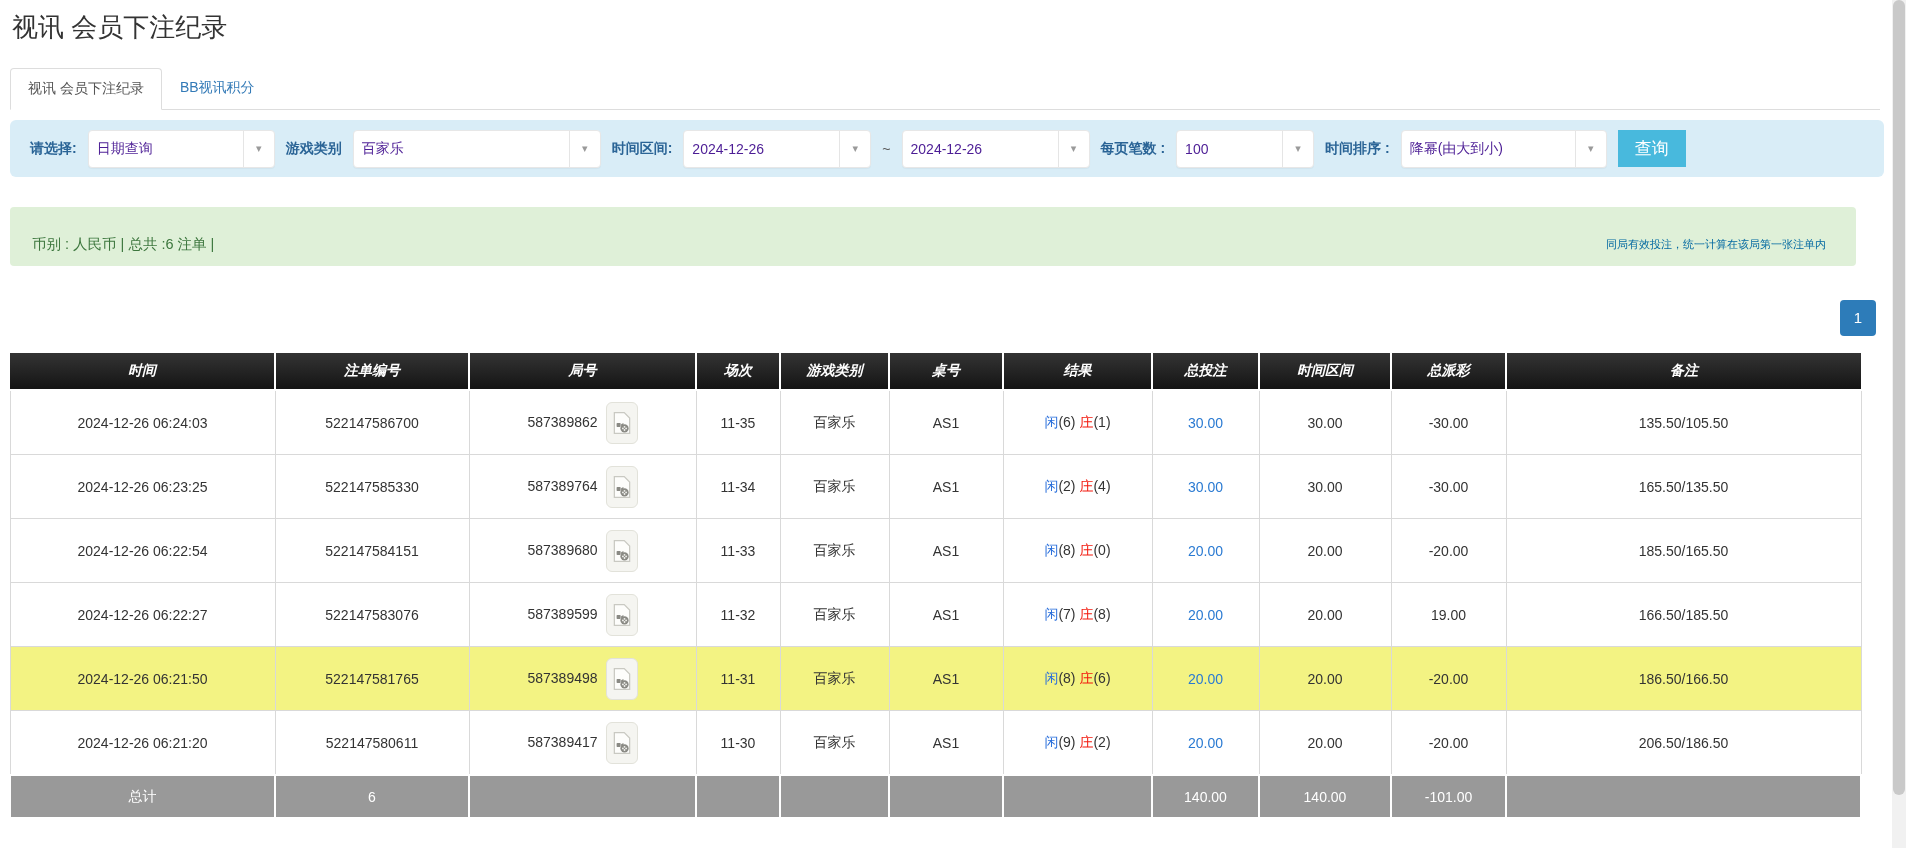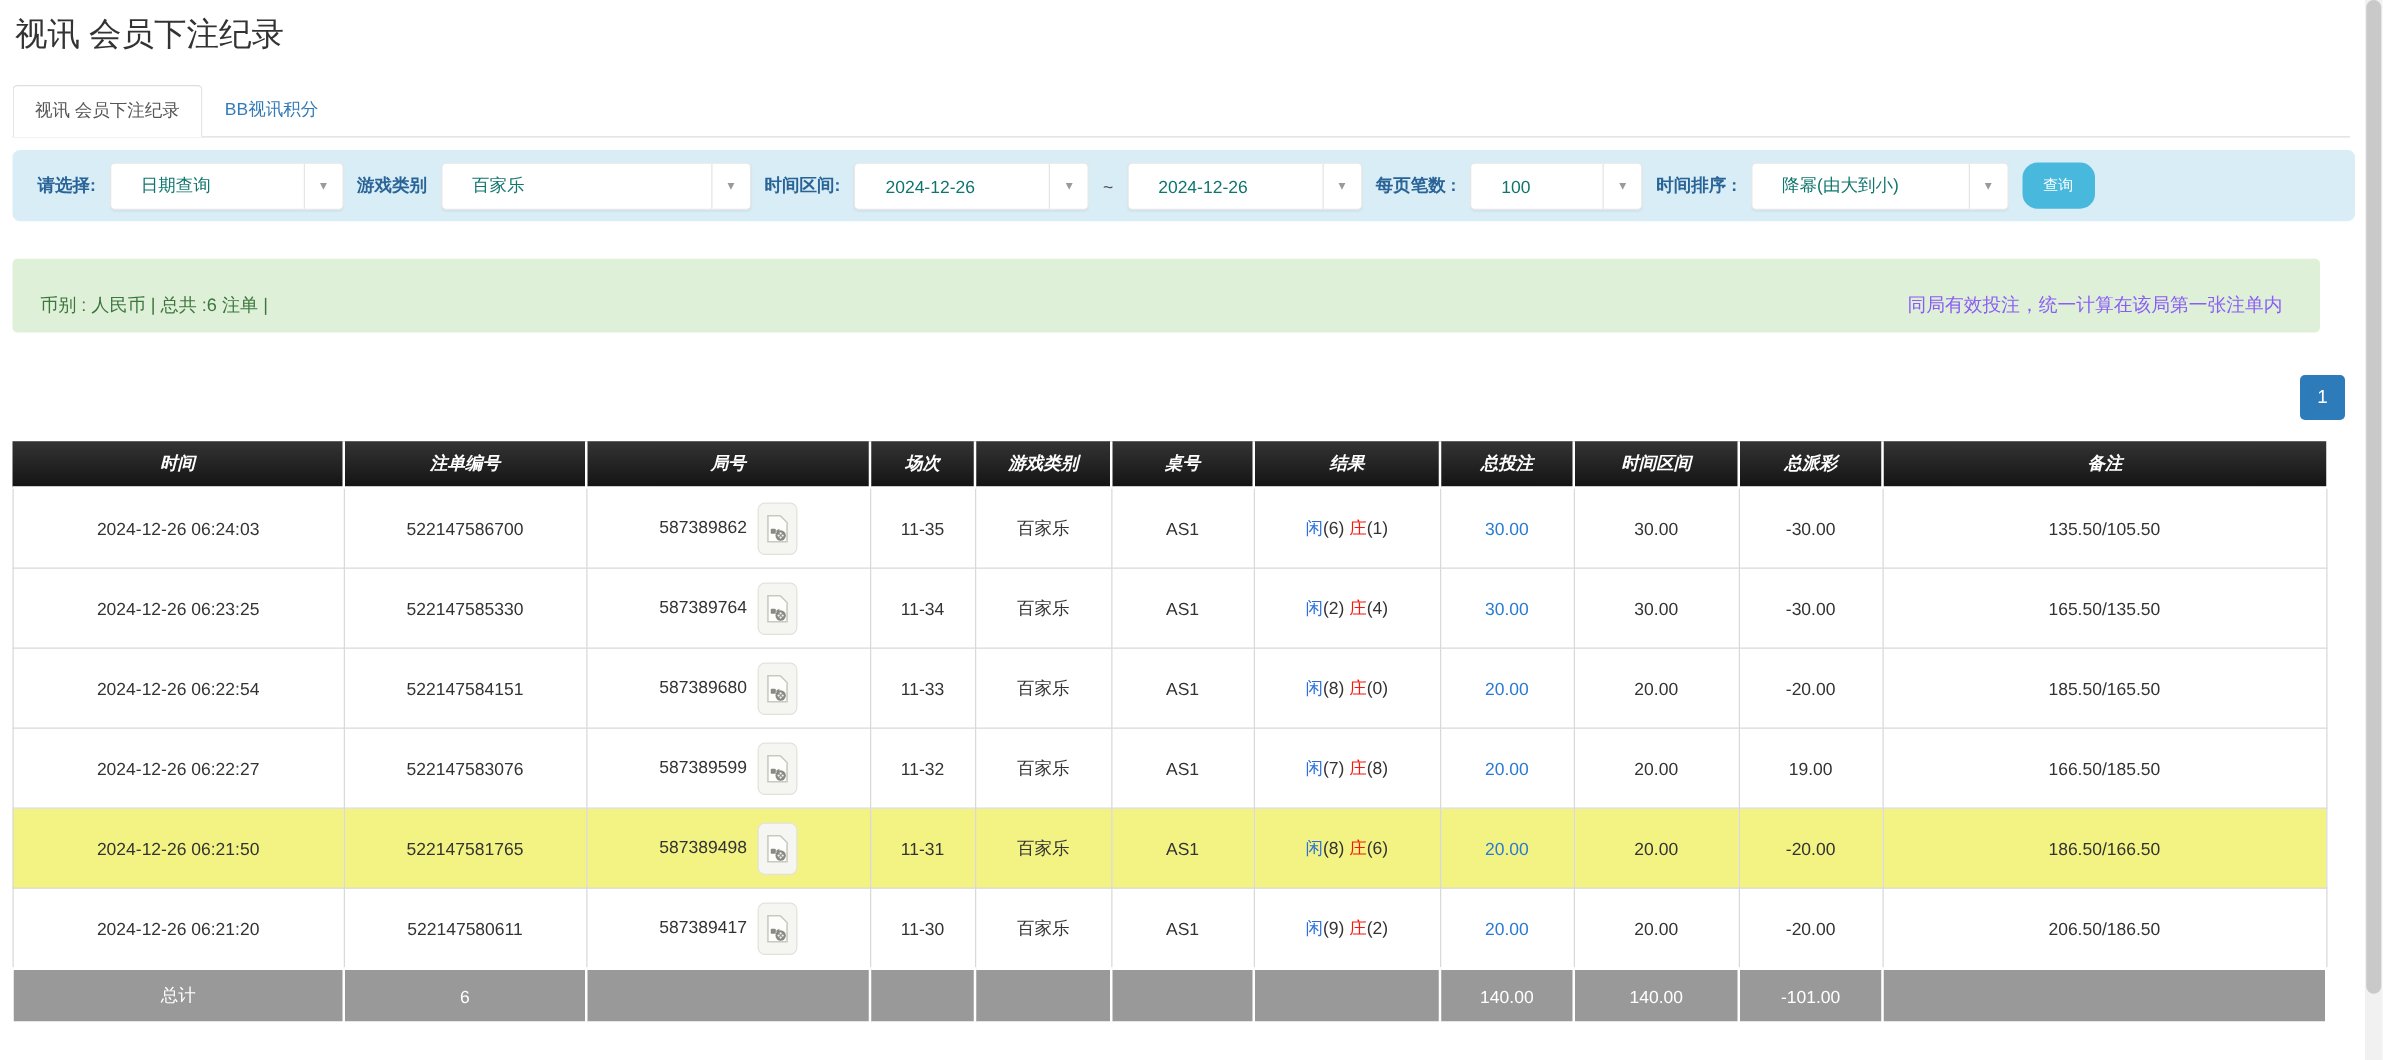--- a/index.html
+++ b/index.html
@@ -15,31 +15,31 @@
   .tab{font-size:14px;padding:11px 17px;border-radius:4px 4px 0 0;cursor:pointer;}
   .tab.active{background:#fff;border:1px solid #ddd;border-bottom:1px solid #fff;color:#555;margin-bottom:-1px;}
   .tab.link{color:#337ab7;border:1px solid transparent;}
   
   .filterbar{
     margin:10px 12px 0 10px;width:1834px;height:57px;background:#d9edf7;border-radius:6px;
     display:flex;align-items:center;gap:11px;padding:0 20px;box-sizing:content-box;width:1834px;
   }
   .flabel{font-size:14px;font-weight:bold;color:#2a6496;white-space:nowrap;}
   .sel{background:#fff;border:1px solid #e7e7e7;border-radius:4px;height:36px;display:flex;align-items:center;box-shadow:0 1px 1px rgba(0,0,0,.04);}
-  .sel .val{padding:0 24px;font-size:14px;color:#0f766e;flex:1;white-space:nowrap;overflow:hidden;}
+  .sel .val{padding:0 8px;font-size:14px;color:#4c1d95;flex:1;white-space:nowrap;overflow:hidden;}
   .sel .caret{width:30px;align-self:stretch;border-left:1px solid #e5e5e5;display:flex;align-items:center;justify-content:center;color:#9a9a9a;font-size:11px;}
   .tilde{color:#555;font-size:14px;}
-  .query-btn{height:37px;padding:0 17px;background:#48b9dd;border:none;border-radius:12px;color:#fff;font-size:12px;cursor:pointer;font-family:inherit;}
+  .query-btn{height:37px;padding:0 17px;background:#48b9dd;border:none;border-radius:0;color:#fff;font-size:17px;cursor:pointer;font-family:inherit;}
   
   .summary{
     margin:30px 12px 0 10px;width:1794px;height:43px;background:#dff0d8;border-radius:4px;
     display:flex;align-items:center;justify-content:space-between;padding:16px 30px 0 22px;
   }
   .summary .left{color:#3c763d;font-size:14.5px;}
-  .summary .right{color:#8b5cf6;font-size:15px;margin-left:16px;}
+  .summary .right{color:#0369a1;font-size:11px;margin-left:16px;}
   
   .pager{width:1876px;margin-top:34px;text-align:right;}
   .page-btn{display:inline-block;width:36px;height:36px;line-height:36px;text-align:center;
     background:#2d7cb9;color:#fff;font-size:15px;border-radius:4px;cursor:pointer;}
   
   table.grid{margin:17px 0 0 9px;width:1851px;border-collapse:collapse;table-layout:fixed;}
   .grid thead th{
     background:linear-gradient(#343434,#141414);color:#fff;font-size:14px;font-weight:bold;
     height:34px;border-right:2px solid #fff;border-bottom:2px solid #fff;font-style:italic;
   }

